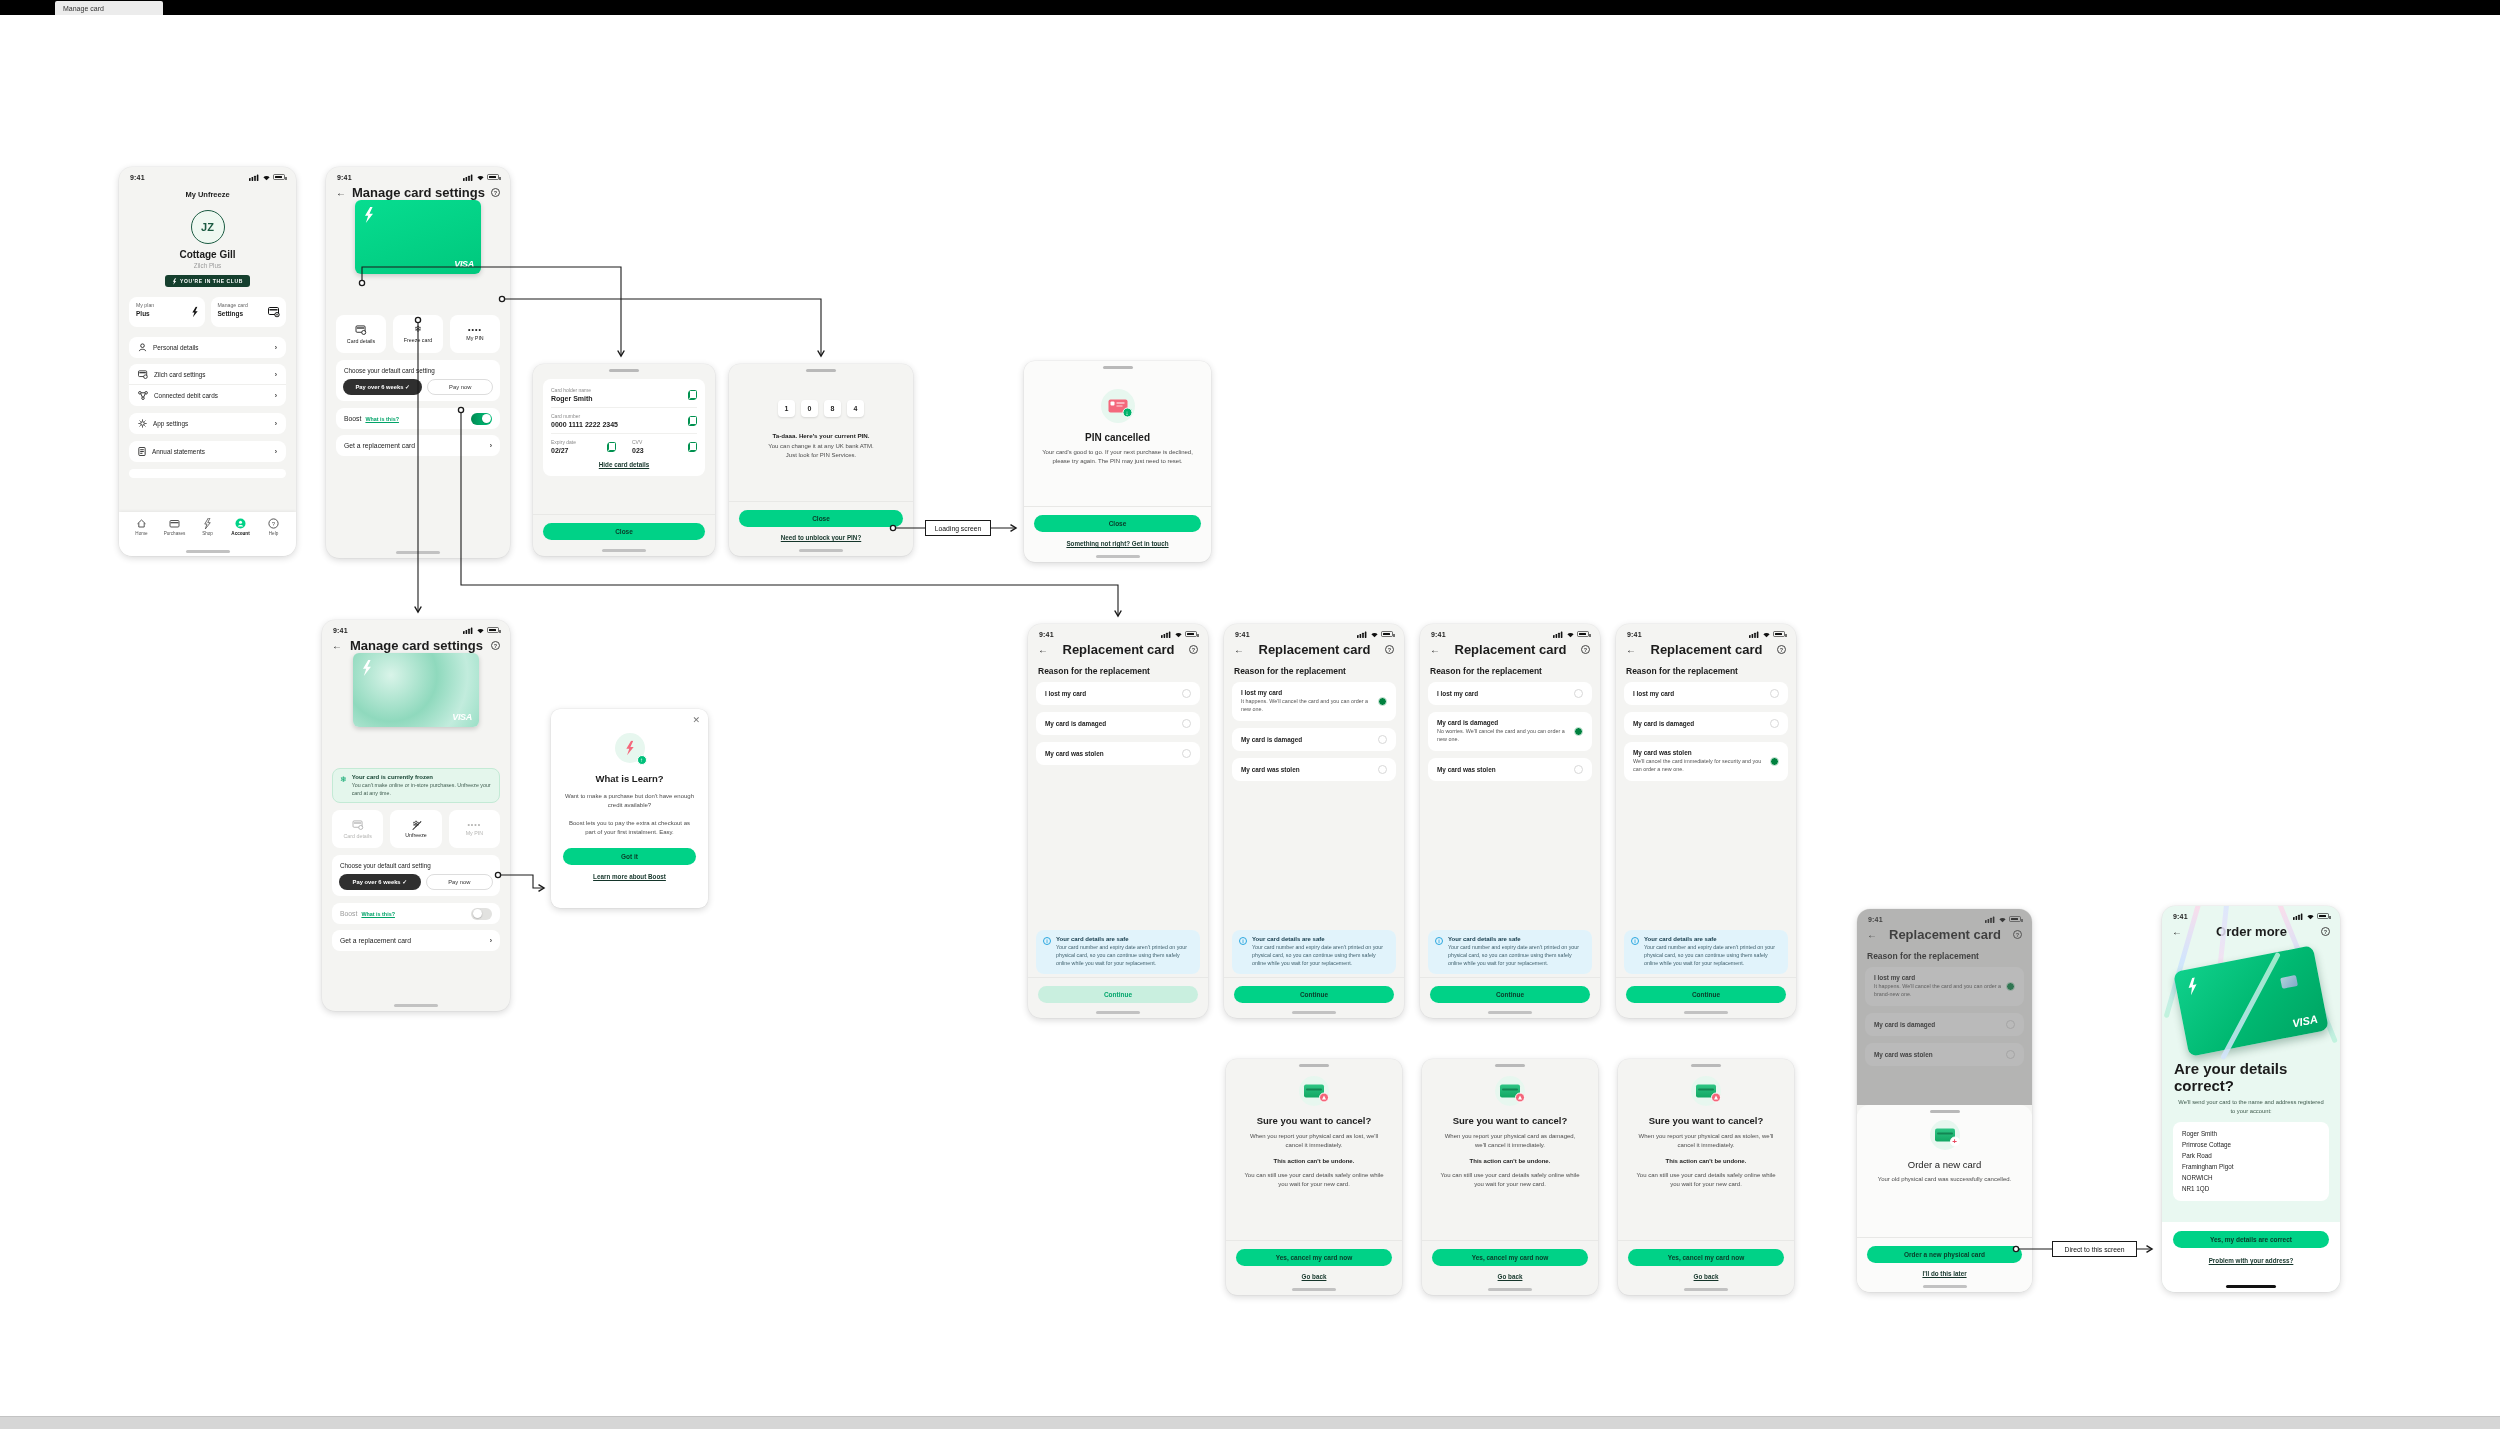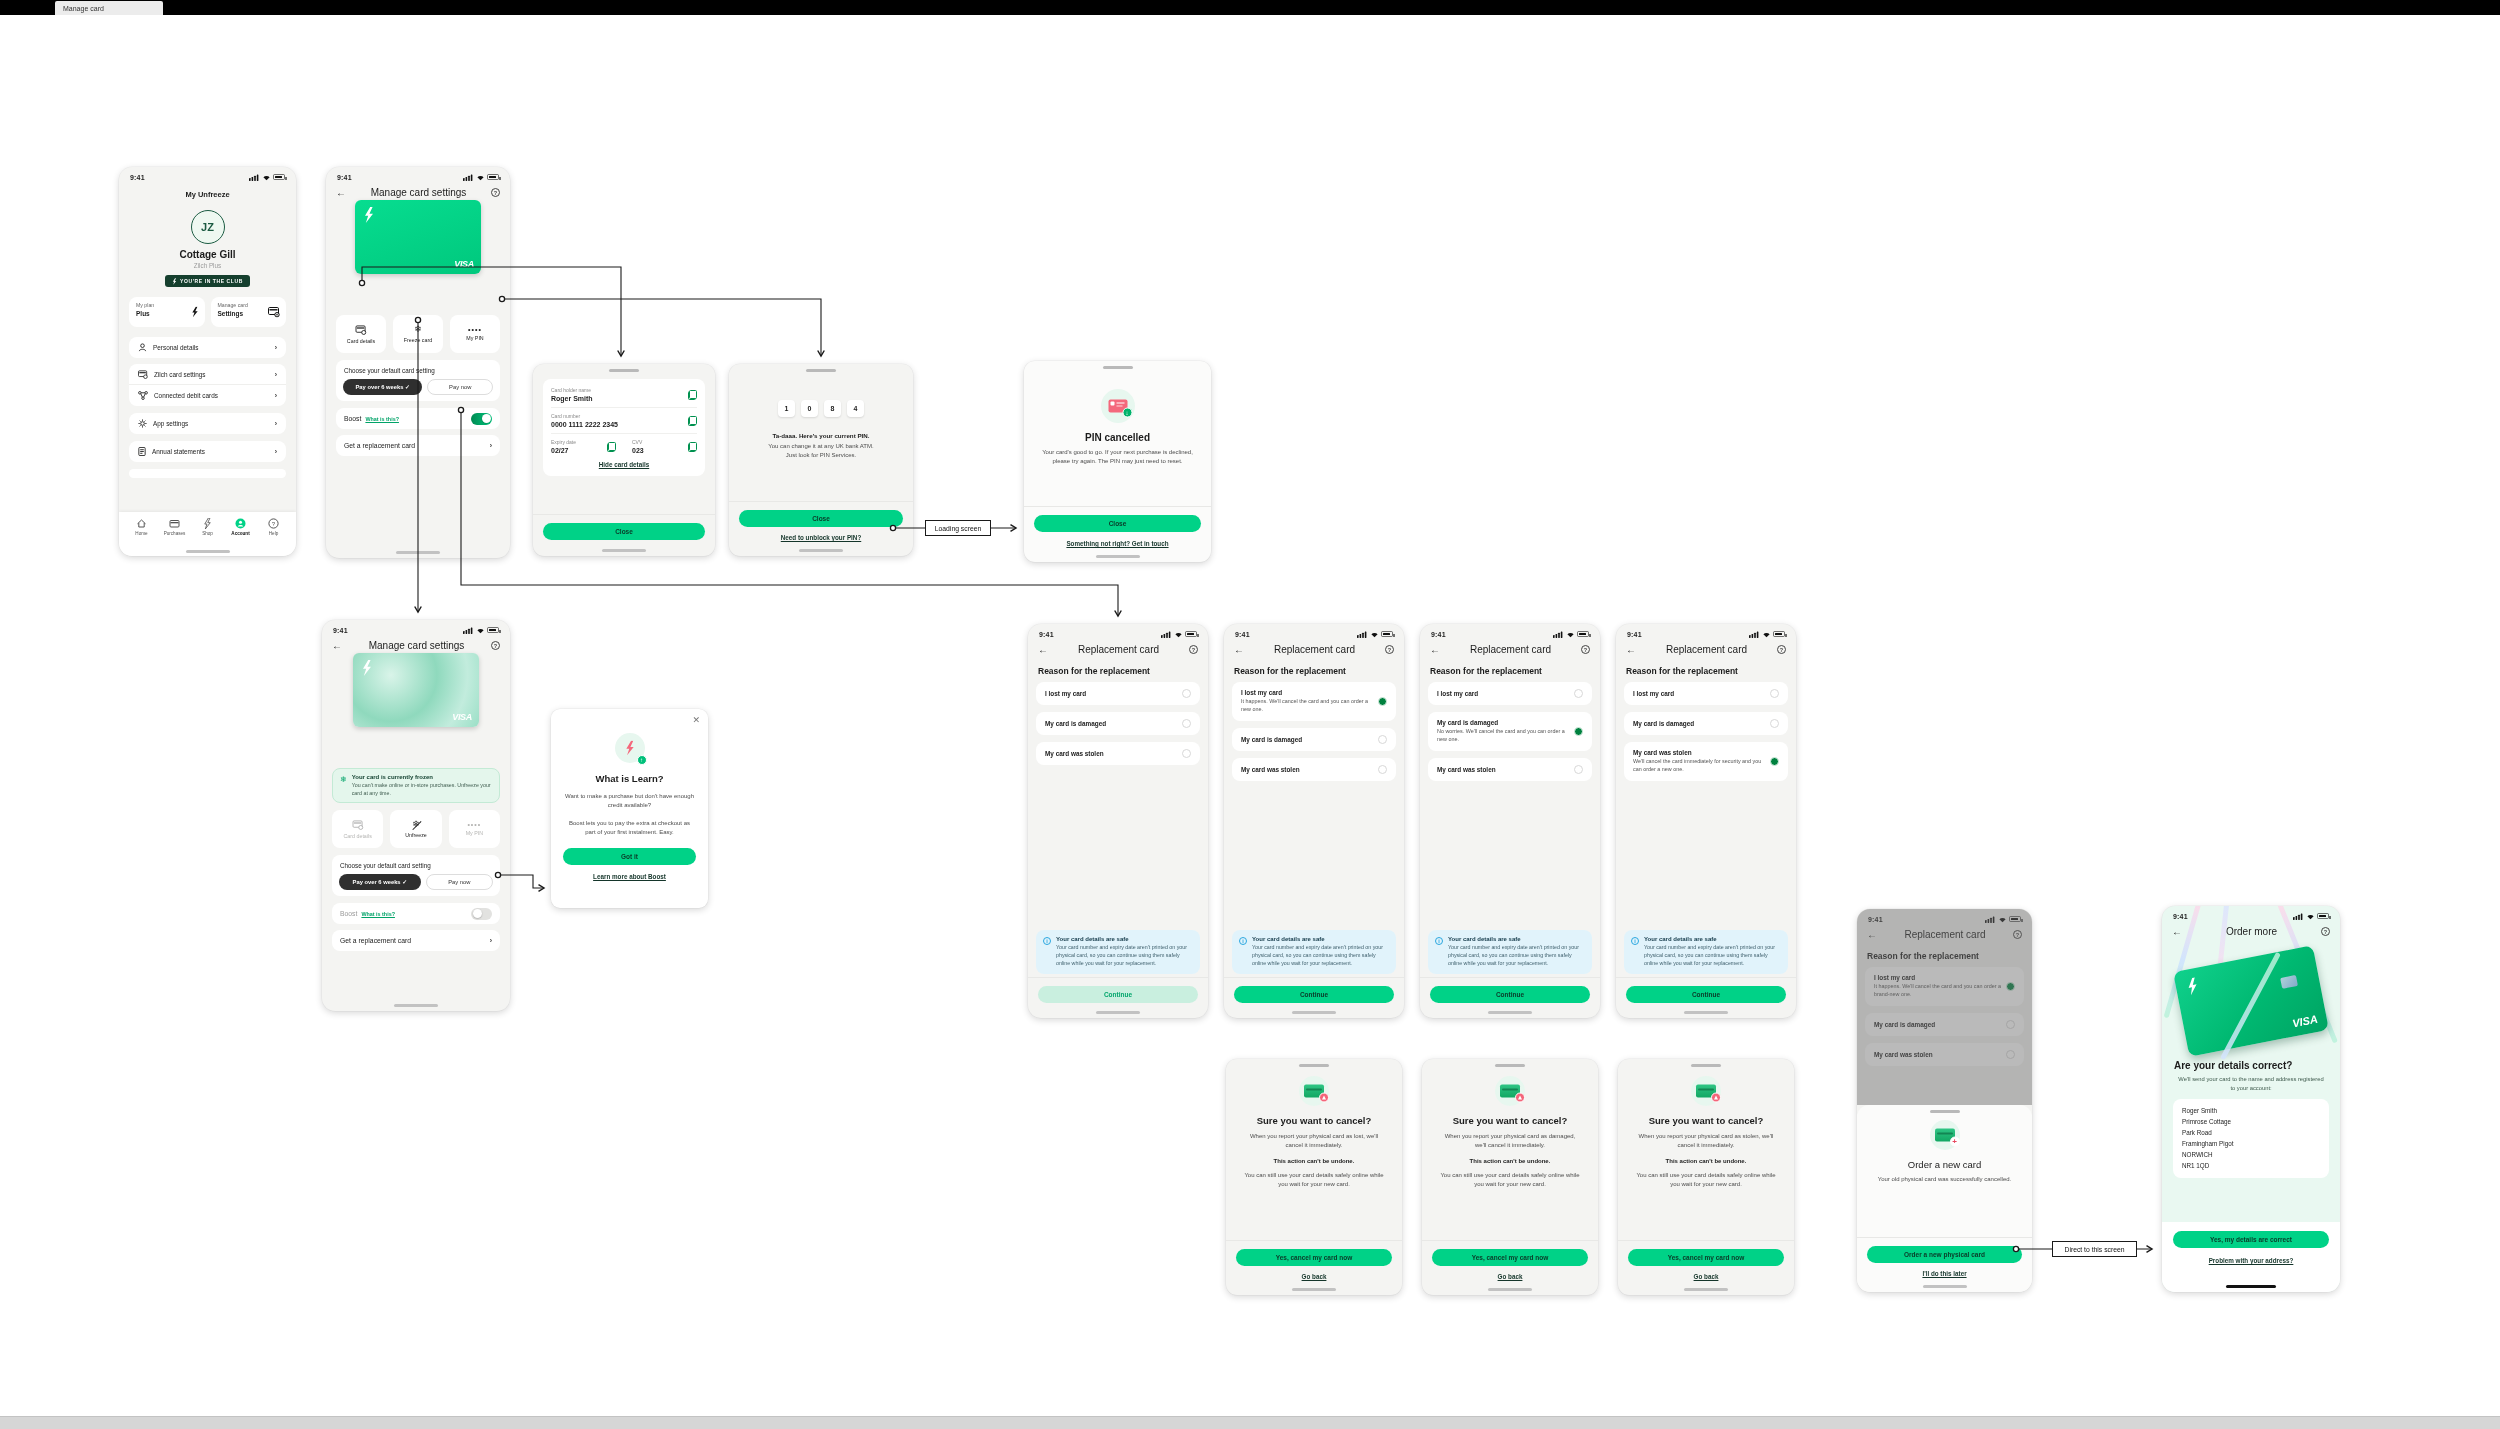--- a/index.html
+++ b/index.html
@@ -15,21 +15,21 @@
 
 .sb{height:15px;display:flex;justify-content:space-between;align-items:center;padding:5px 11px 0}
 .sb .time{font-size:7px;font-weight:700;letter-spacing:.2px}
 .sbi{display:flex;align-items:center;gap:2.5px}
 .sbi svg{fill:#111}
 .batt{width:12px;height:6px;border:1px solid rgba(0,0,0,.55);border-radius:1.5px;position:relative;display:inline-block}
 .batt::before{content:"";position:absolute;left:1px;top:1px;bottom:1px;width:7px;background:#111;border-radius:.5px}
 .batt::after{content:"";position:absolute;right:-2.5px;top:1.5px;width:1.5px;height:3px;background:rgba(0,0,0,.55)}
 
 .hd{height:17px;display:flex;align-items:center;justify-content:space-between;padding:0 10px;margin-top:2px}
-.hd .tt{font-size:10px;font-weight:400}
+.hd .tt{font-size:13px;font-weight:700}
 .bk{font-size:10px;line-height:1;color:#222}
 .hp{width:9px;height:9px;border:1px solid #444;border-radius:50%;font-size:5.5px;display:flex;align-items:center;justify-content:center;font-weight:700;color:#444}
 .hb{position:absolute;bottom:4px;left:50%;transform:translateX(-50%);width:44px;height:3px;border-radius:2px;background:#c2c2c2}
 .hb.dark{background:#111;width:50px}
 
 .wc{background:#fff;border-radius:8px}
 .bt{height:17px;border-radius:9px;display:flex;align-items:center;justify-content:center;font-weight:700;font-size:6.5px}
 .bt.green{background:#00d287;color:#0a3a28}
 .bt.dis{background:#c9efdf;color:#00a56b}
 .lk{font-weight:700;text-decoration:underline;font-size:6.3px;color:#14352a;text-align:center;display:block}
@@ -843,21 +843,21 @@
         <span class="hp">?</span>
       </div>
     <div style="position:absolute;left:50%;top:52px;transform:translateX(-50%) rotate(-11deg);width:142px;height:86px;border-radius:8px;background:linear-gradient(140deg,#10d18c,#00b871 55%,#00a463);box-shadow:0 4px 9px rgba(0,60,35,.3);z-index:2">
       <svg style="position:absolute;left:10px;top:9px" width="13" height="17" viewBox="0 0 6 8">
           <path d="M3.6,0 L1,4.4 H2.6 L1.4,8 L5,3.4 H3.2 L4.8,0 Z" fill="#fff"></path>
         </svg>
       <span style="position:absolute;right:9px;bottom:7px;color:#fff;font-style:italic;font-weight:700;font-size:11px">VISA</span>
       <span style="position:absolute;right:22px;top:26px;width:16px;height:11px;border-radius:2px;background:linear-gradient(135deg,#cfd7ee,#9aa8d8);opacity:.85"></span>
     </div>
     <div class="ribbon" style="left:86px;top:40px;height:120px;transform:rotate(28deg);background:linear-gradient(180deg,#b9f2d8,#d4e4ff);z-index:3"></div>
-    <div style="margin:120px 12px 0;font-size:10px;font-weight:700;position:relative;z-index:4">Are your details correct?</div>
+    <div style="margin:120px 12px 0;font-size:15px;font-weight:700;position:relative;z-index:4">Are your details correct?</div>
     <div class="ctr" style="margin:4px 14px 0;font-size:5.8px;color:#3f5a4d;line-height:1.5;position:relative;z-index:4">We'll send your card to the name and address registered to your account:</div>
     <div class="addr" style="margin-top:7px;position:relative;z-index:4">
       <div>Roger Smith</div>
       <div>Primrose Cottage</div>
       <div>Park Road</div>
       <div>Framingham Pigot</div>
       <div>NORWICH</div>
       <div>NR1 1QD</div>
     </div>
     <div style="position:absolute;left:0;right:0;bottom:0;height:70px;background:#fff;z-index:4">

